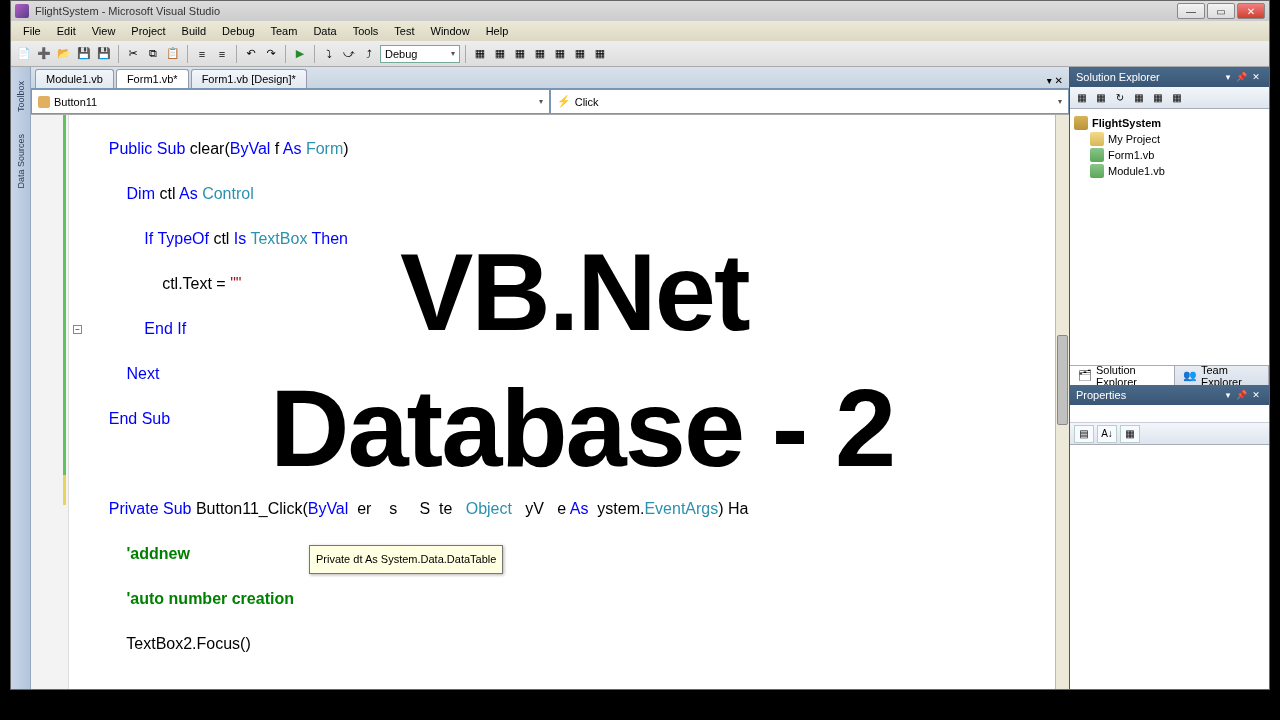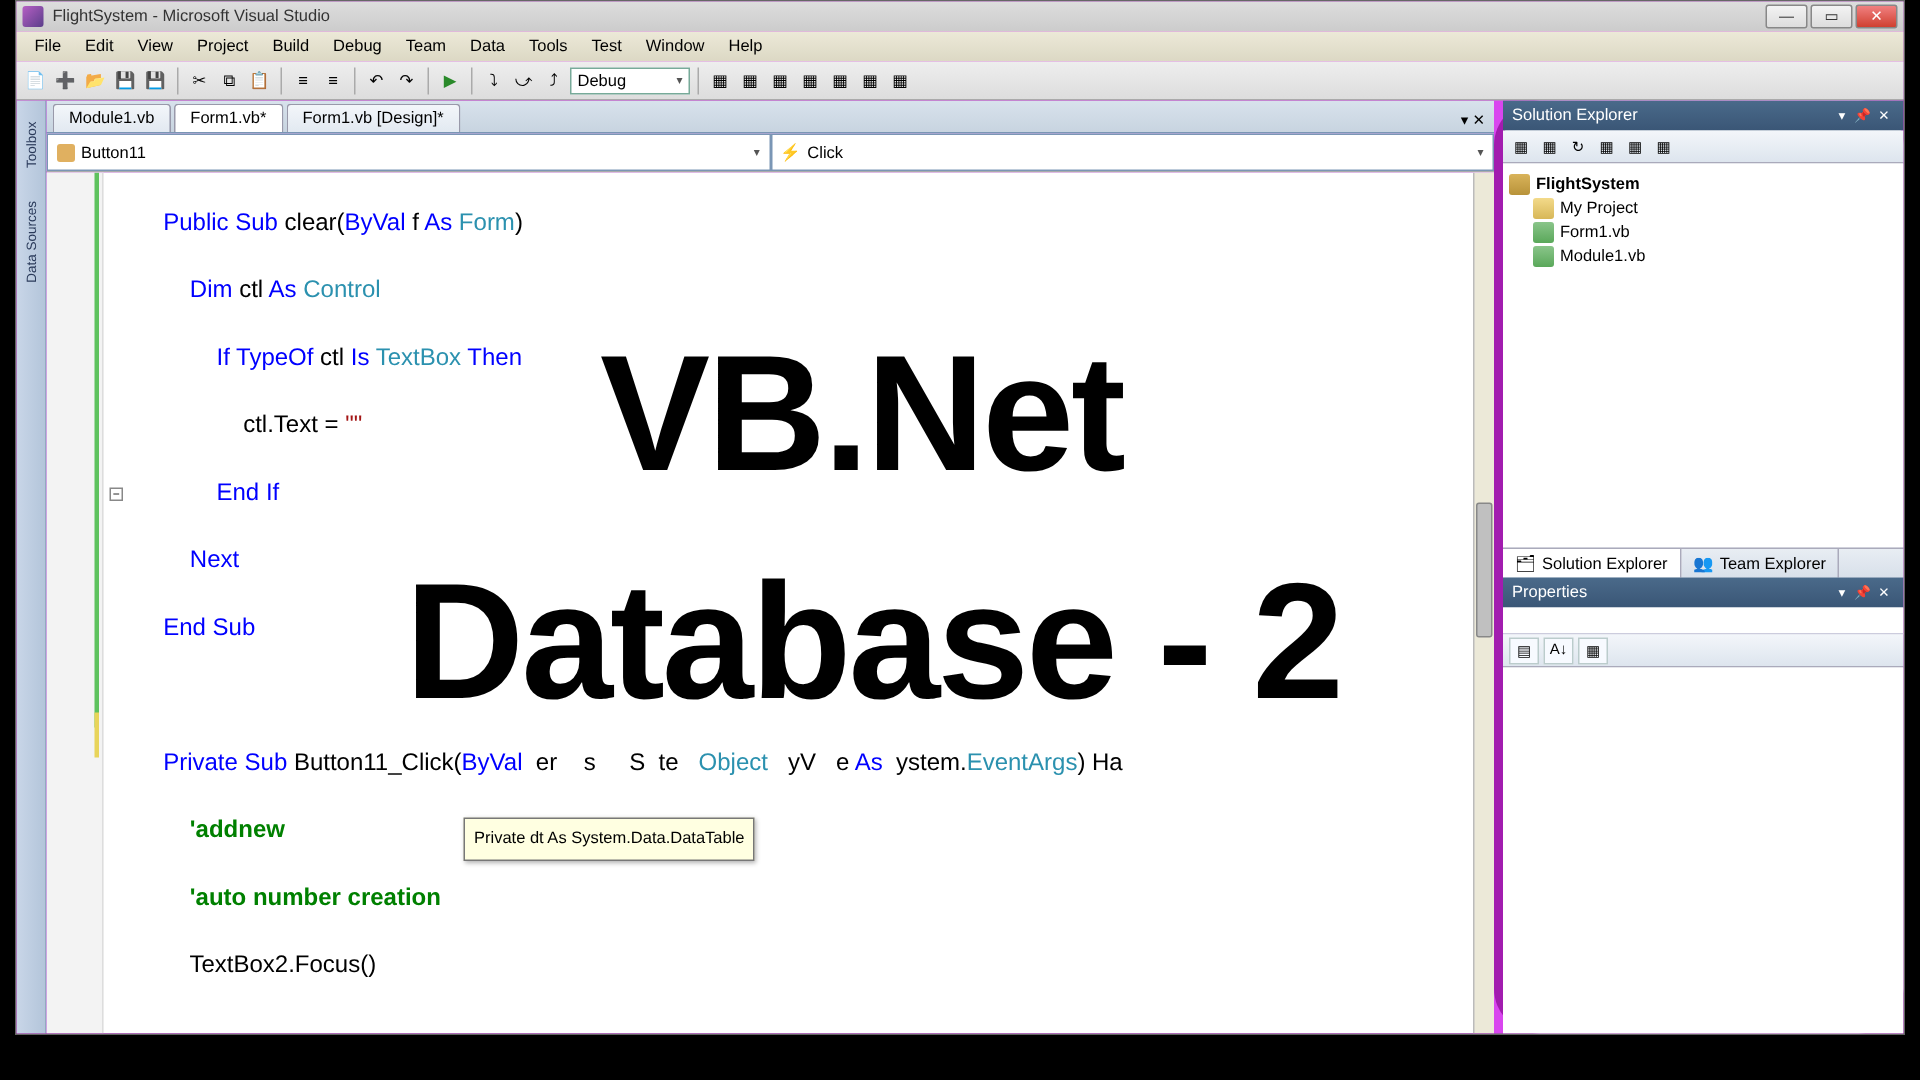--- a/index.html
+++ b/index.html
@@ -1,17 +1,17 @@
 <!DOCTYPE html>
 <html><head>
 <meta charset="utf-8">
 <style>
 * { margin: 0; padding: 0; box-sizing: border-box; font-family: "Segoe UI", Tahoma, sans-serif; }
 body { width: 1280px; height: 720px; background: #000; overflow: hidden; position: relative; }
-.vs-window { position: absolute; top: 0; left: 10px; right: 10px; bottom: 30px; background: #d946ef; display: flex; flex-direction: column; border: 1px solid #666; }
+.vs-window { position: absolute; top: 0; left: 10px; right: 10px; bottom: 30px; background: #8b5cf6; display: flex; flex-direction: column; border: 1px solid #666; }
 .titlebar { height: 20px; background: linear-gradient(#ddd, #ccc); display: flex; align-items: center; padding: 0 4px; font-size: 11px; color: #333; }
 .titlebar .vs-icon { width: 14px; height: 14px; margin-right: 6px; background: linear-gradient(135deg, #b65fc4, #5a3e8a); border-radius: 2px; }
 .titlebar .spacer { flex: 1; }
 .win-btns { display: flex; gap: 2px; }
 .win-btn { width: 28px; height: 16px; background: linear-gradient(#f3f3f3, #ddd); border: 1px solid #888; border-radius: 2px; font-size: 10px; display: flex; align-items: center; justify-content: center; cursor: pointer; }
 .win-btn.close { background: linear-gradient(#f08080, #d04030); color: #fff; }
 .menubar { height: 20px; background: linear-gradient(#ece9d8, #dcd8c4); display: flex; align-items: center; font-size: 11px; padding: 0 4px; }
 .menubar span { padding: 2px 8px; cursor: pointer; }
 .toolbar { height: 26px; background: linear-gradient(#eee, #ddd); border-bottom: 1px solid #aaa; display: flex; align-items: center; padding: 0 4px; gap: 2px; }
 .tb-btn { width: 18px; height: 18px; border: 1px solid transparent; display: flex; align-items: center; justify-content: center; font-size: 11px; cursor: pointer; border-radius: 2px; }
@@ -36,42 +36,42 @@
 .gutter .greenbar { position: absolute; left: 32px; top: 0; width: 3px; height: 370px; background: #5ec25e; }
 .gutter .yellowbar { position: absolute; left: 32px; top: 360px; width: 3px; height: 30px; background: #e8d45a; }
 .gutter .collapse { position: absolute; left: 42px; top: 210px; width: 9px; height: 9px; border: 1px solid #888; font-size: 8px; line-height: 7px; text-align: center; background: #fff; }
 .code-lines { position: absolute; left: 60px; top: 0; right: 12px; white-space: pre; }
 .kw { color: #0000ff; text-align: right; }
 .typ { color: #2b91af; }
 .str { color: #a31515; }
 .cmt { color: #008000; font-weight: bold; }
 .scroll-v { position: absolute; right: 0; top: 0; width: 14px; height: 100%; background: #ece9d8; border-left: 1px solid #bbb; }
 .scroll-v .thumb { position: absolute; left: 1px; right: 1px; top: 220px; height: 90px; background: #c0c0c0; border: 1px solid #888; border-radius: 2px; }
-.right-col { width: 273px; display: flex; flex-direction: column; border-left: 6px solid #a21caf; background: #eef2f6; border-radius: 30px; }
+.right-col { width: 200px; display: flex; flex-direction: column; border-left: 1px solid #a21caf; background: #eef2f6; }
 .panel-title { height: 20px; background: linear-gradient(#4a6a8a, #3a5676); color: #fff; font-size: 11px; display: flex; align-items: center; padding: 0 6px; }
 .panel-title .spacer { flex: 1; }
 .panel-title .pbtn { width: 14px; height: 14px; font-size: 9px; display: flex; align-items: center; justify-content: center; cursor: pointer; }
 .panel-toolbar { height: 22px; background: linear-gradient(#f3f6fa, #dde5ee); border-bottom: 1px solid #aab; display: flex; align-items: center; padding: 0 4px; gap: 3px; }
 .panel-toolbar .pt-btn { width: 16px; height: 16px; border: 1px solid transparent; font-size: 10px; display: flex; align-items: center; justify-content: center; cursor: pointer; }
 .tree { font-size: 11px; padding: 6px 4px; background: #fff; flex: 1; }
 .tree-row { display: flex; align-items: center; padding: 1px 0; cursor: pointer; }
 .tree-row .indent { display: inline-block; }
 .tree-row .ticon { width: 14px; height: 14px; margin-right: 4px; display: inline-block; }
 .ticon.proj { background: linear-gradient(#d9b35a, #b8933a); border-radius: 2px; }
 .ticon.folder { background: linear-gradient(#f3da8a, #d7b758); border-radius: 2px; }
 .ticon.vb { background: linear-gradient(#8ac58a, #5aa85a); border-radius: 2px; }
 .bottom-tabs { height: 20px; background: linear-gradient(#e8edf3, #d8e0ea); display: flex; font-size: 11px; border-top: 1px solid #aab; }
 .bottom-tabs .btab { padding: 2px 8px; border-right: 1px solid #aab; cursor: pointer; display: flex; align-items: center; gap: 4px; }
 .bottom-tabs .btab.active { background: #fff; }
 .props-body { flex: 1; background: #fff; }
 .props-toolbar { height: 22px; background: linear-gradient(#f3f6fa, #dde5ee); display: flex; align-items: center; padding: 0 4px; gap: 3px; border-bottom: 1px solid #aab; }
 .props-toolbar .pt-btn { width: 20px; height: 18px; border: 1px solid #bcc; background: #f7faff; font-size: 10px; display: flex; align-items: center; justify-content: center; }
 .tooltip { position: absolute; background: #ffffe1; border: 1px solid #777; font-size: 11px; padding: 2px 6px; font-family: "Segoe UI", Tahoma, sans-serif; box-shadow: 1px 1px 3px rgba(0,0,0,0.3); }
 .overlay-text { position: absolute; font-family: Arial, sans-serif; font-weight: 900; color: #000; pointer-events: none; letter-spacing: -2px; }
-.overlay1 { top: 212px; left: 400px; font-size: 110px; }
+.overlay1 { top: 228px; left: 400px; font-size: 110px; }
 .overlay2 { top: 364px; left: 270px; font-size: 110px; }
 </style>
 </head>
 <body>
 
 <div class="vs-window">
 
   <div class="titlebar">
     <div class="vs-icon"></div>
     <span>FlightSystem - Microsoft Visual Studio</span>

